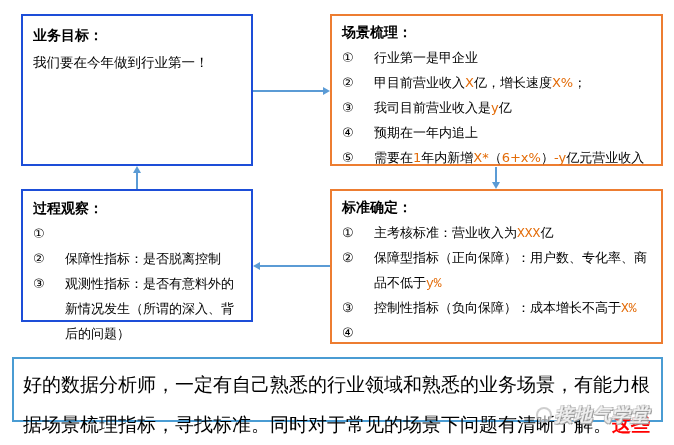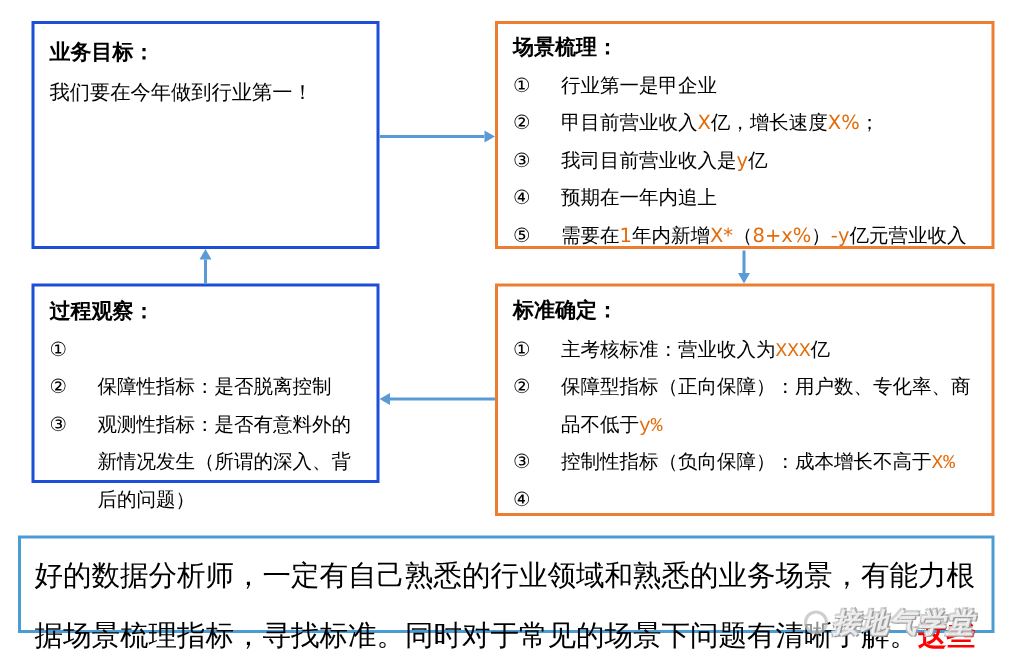--- a/index.html
+++ b/index.html
@@ -95,21 +95,21 @@
     <div class="item">
       <span class="item-marker">③</span>
       <span class="item-text"><span>我司目前营业收入是</span><span class="seg-accent">y</span><span>亿</span></span>
     </div>
     <div class="item">
       <span class="item-marker">④</span>
       <span class="item-text"><span>预期在一年内追上</span></span>
     </div>
     <div class="item">
       <span class="item-marker">⑤</span>
-      <span class="item-text"><span>需要在</span><span class="seg-accent">1</span><span>年内新增</span><span class="seg-accent">X*</span><span>（</span><span class="seg-accent">8+x%</span><span>）</span><span class="seg-accent">-y</span><span>亿元营业收入</span></span>
+      <span class="item-text"><span>需要在</span><span class="seg-accent">1</span><span>年内新增</span><span class="seg-accent">X*</span><span>（</span><span class="seg-accent">6+x%</span><span>）</span><span class="seg-accent">-y</span><span>亿元营业收入</span></span>
     </div>
   </div>
 
   <div class="panel panel-green" id="panel-observe">
     <div class="panel-title">过程观察：</div>
     <div class="item">
       <span class="item-marker">①</span>
     </div>
     <div class="item">
       <span class="item-marker">②</span>

